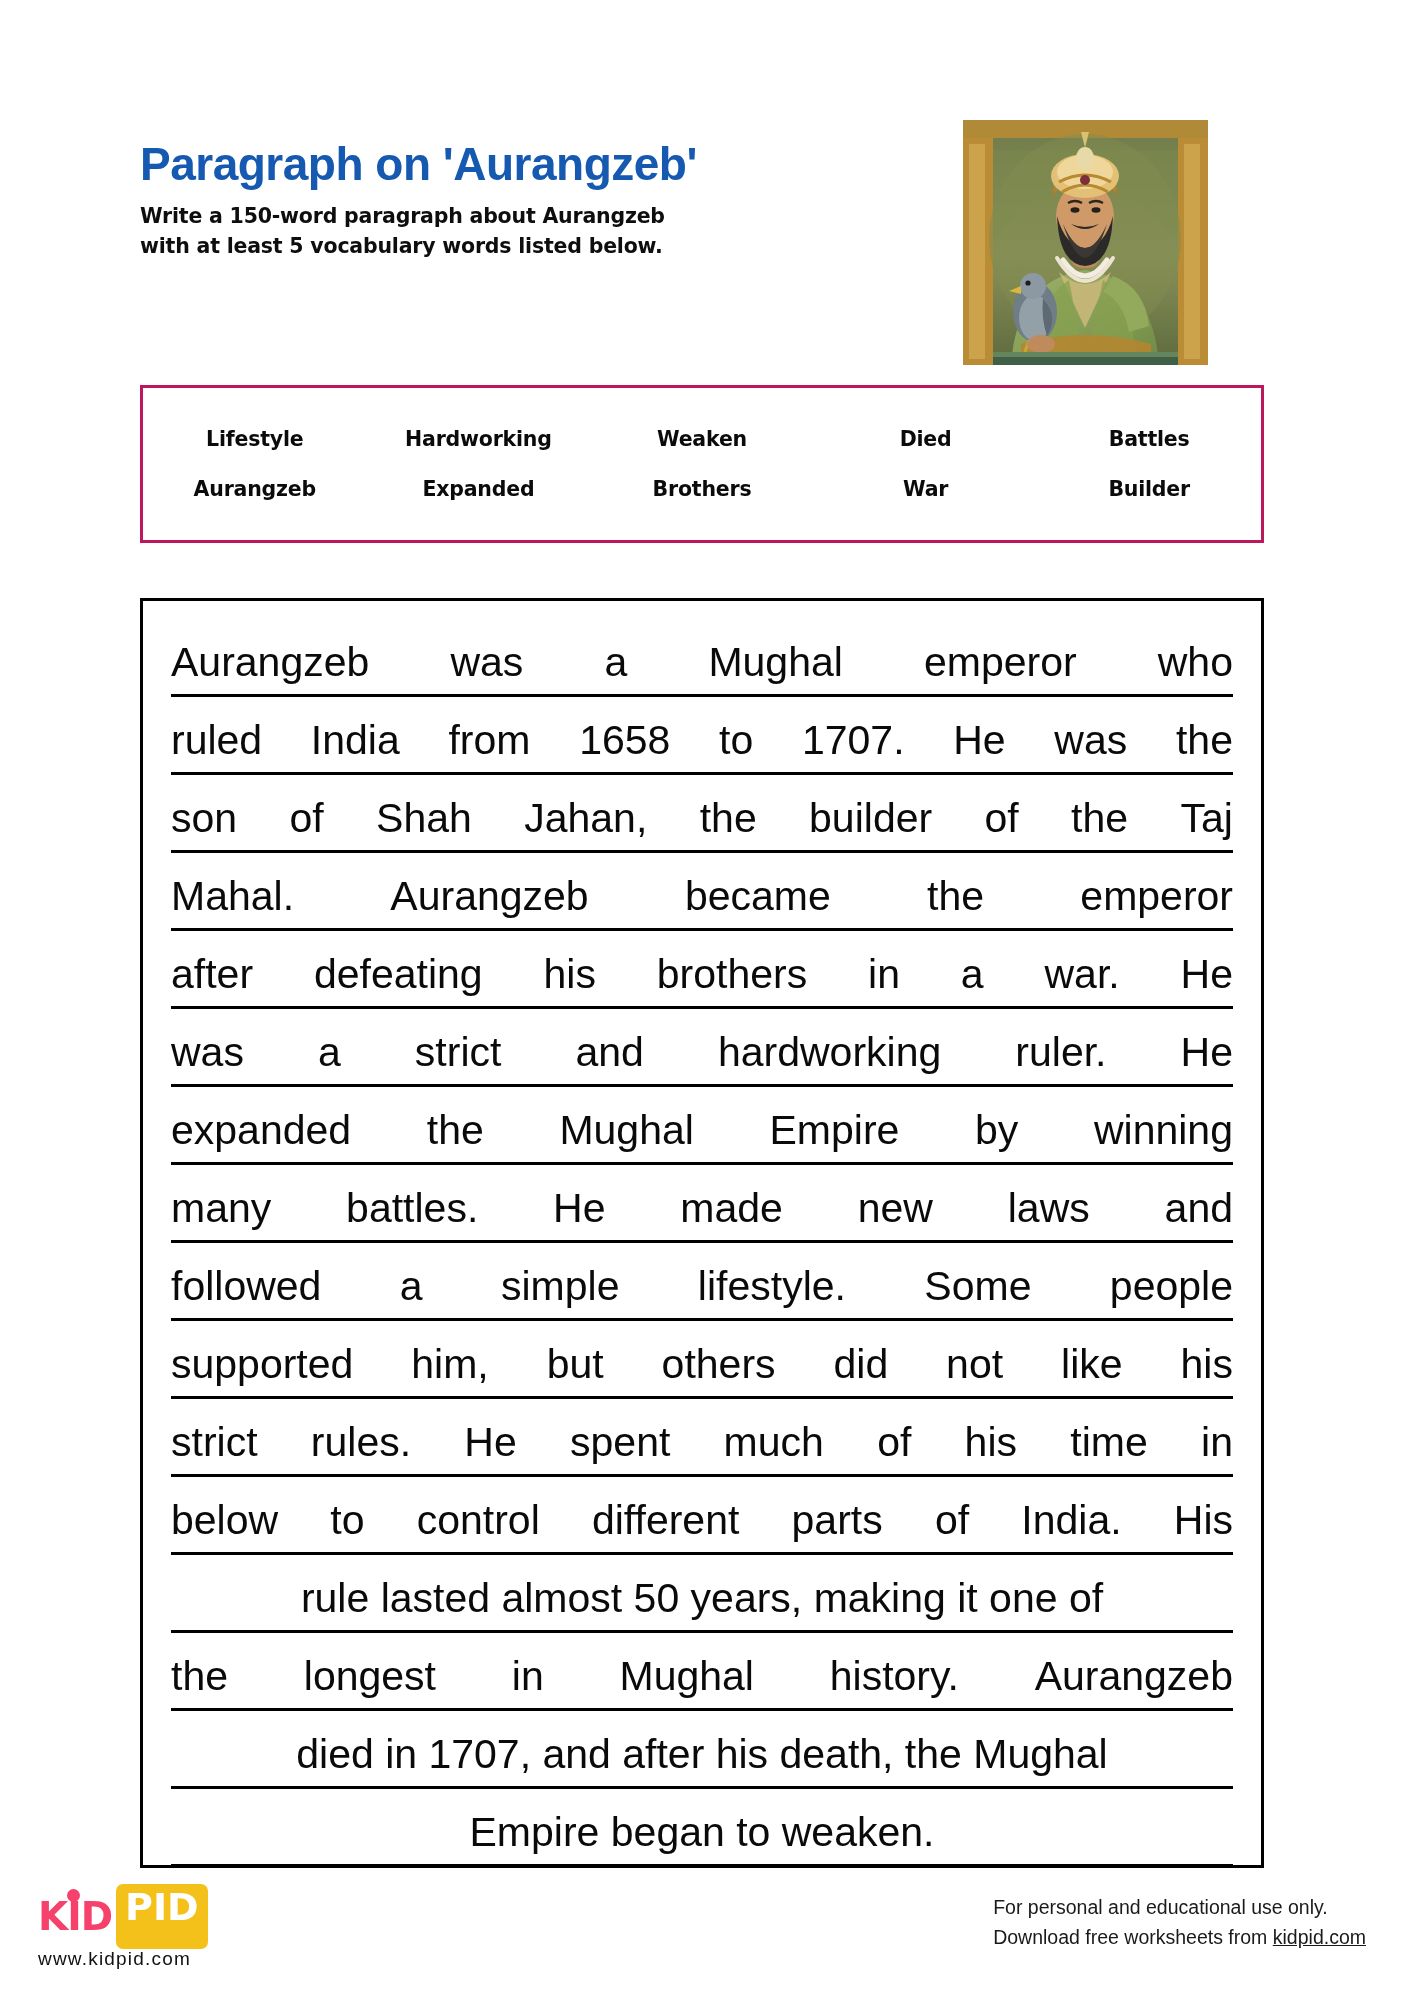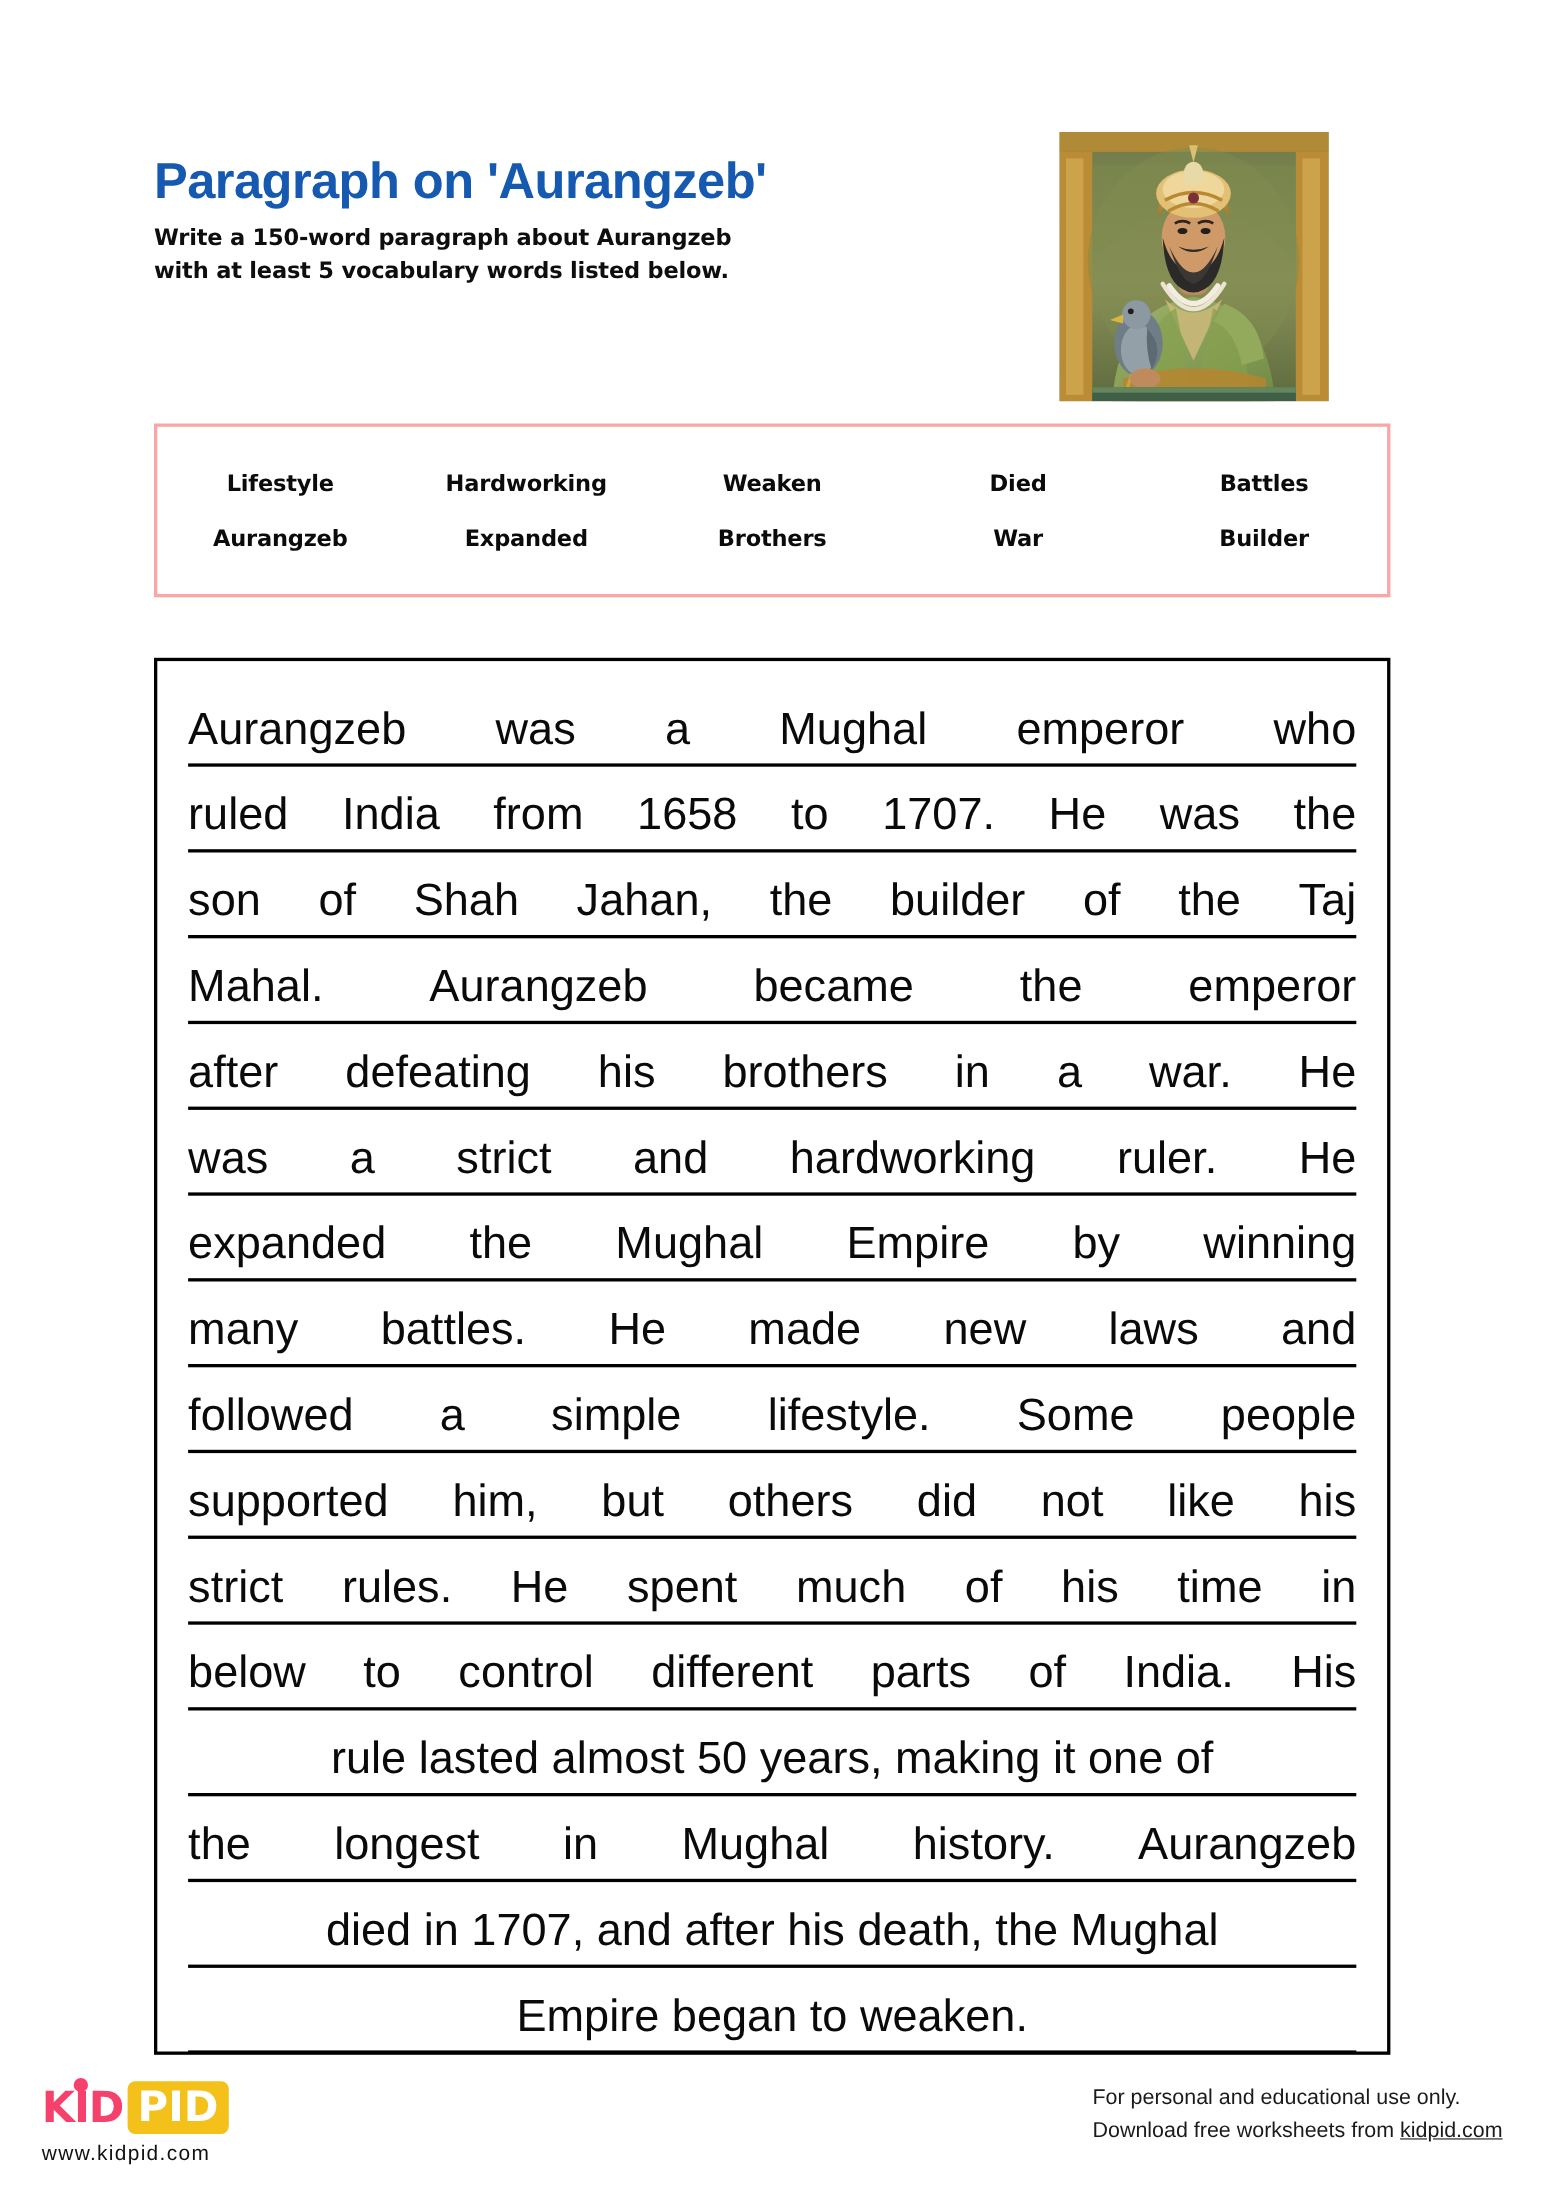--- a/index.html
+++ b/index.html
@@ -60,21 +60,21 @@
   }
   .portrait svg { display: block; }
 
   
   .vocab-box {
     position: absolute;
     left: 140px;
     top: 385px;
     width: 1124px;
     height: 158px;
-    border: 3px solid #fca5a5;
+    border: 3px solid #be185d;
     box-sizing: border-box;
     display: flex;
     flex-direction: column;
     justify-content: center;
   }
   .vocab-row {
     display: flex;
     width: 100%;
   }
   .vocab-row + .vocab-row { margin-top: 26px; }
@@ -163,21 +163,21 @@
     height: 13px;
     border-radius: 50%;
     background: #f5416c;
     left: 29px;
     top: -4px;
   }
   .logo-pid {
     margin-left: 4px;
     background: #f3c119;
     border-radius: 7px;
-    padding: 3px 9px 5px 9px;
+    padding: 3px 9px 22px 9px;
     font-family: "DejaVu Sans", sans-serif;
     font-weight: bold;
     font-size: 38px;
     line-height: 40px;
     color: #ffffff;
     letter-spacing: 0px;
   }
   .logo-url {
     margin-top: 6px;
     font-family: "Liberation Sans", sans-serif;

